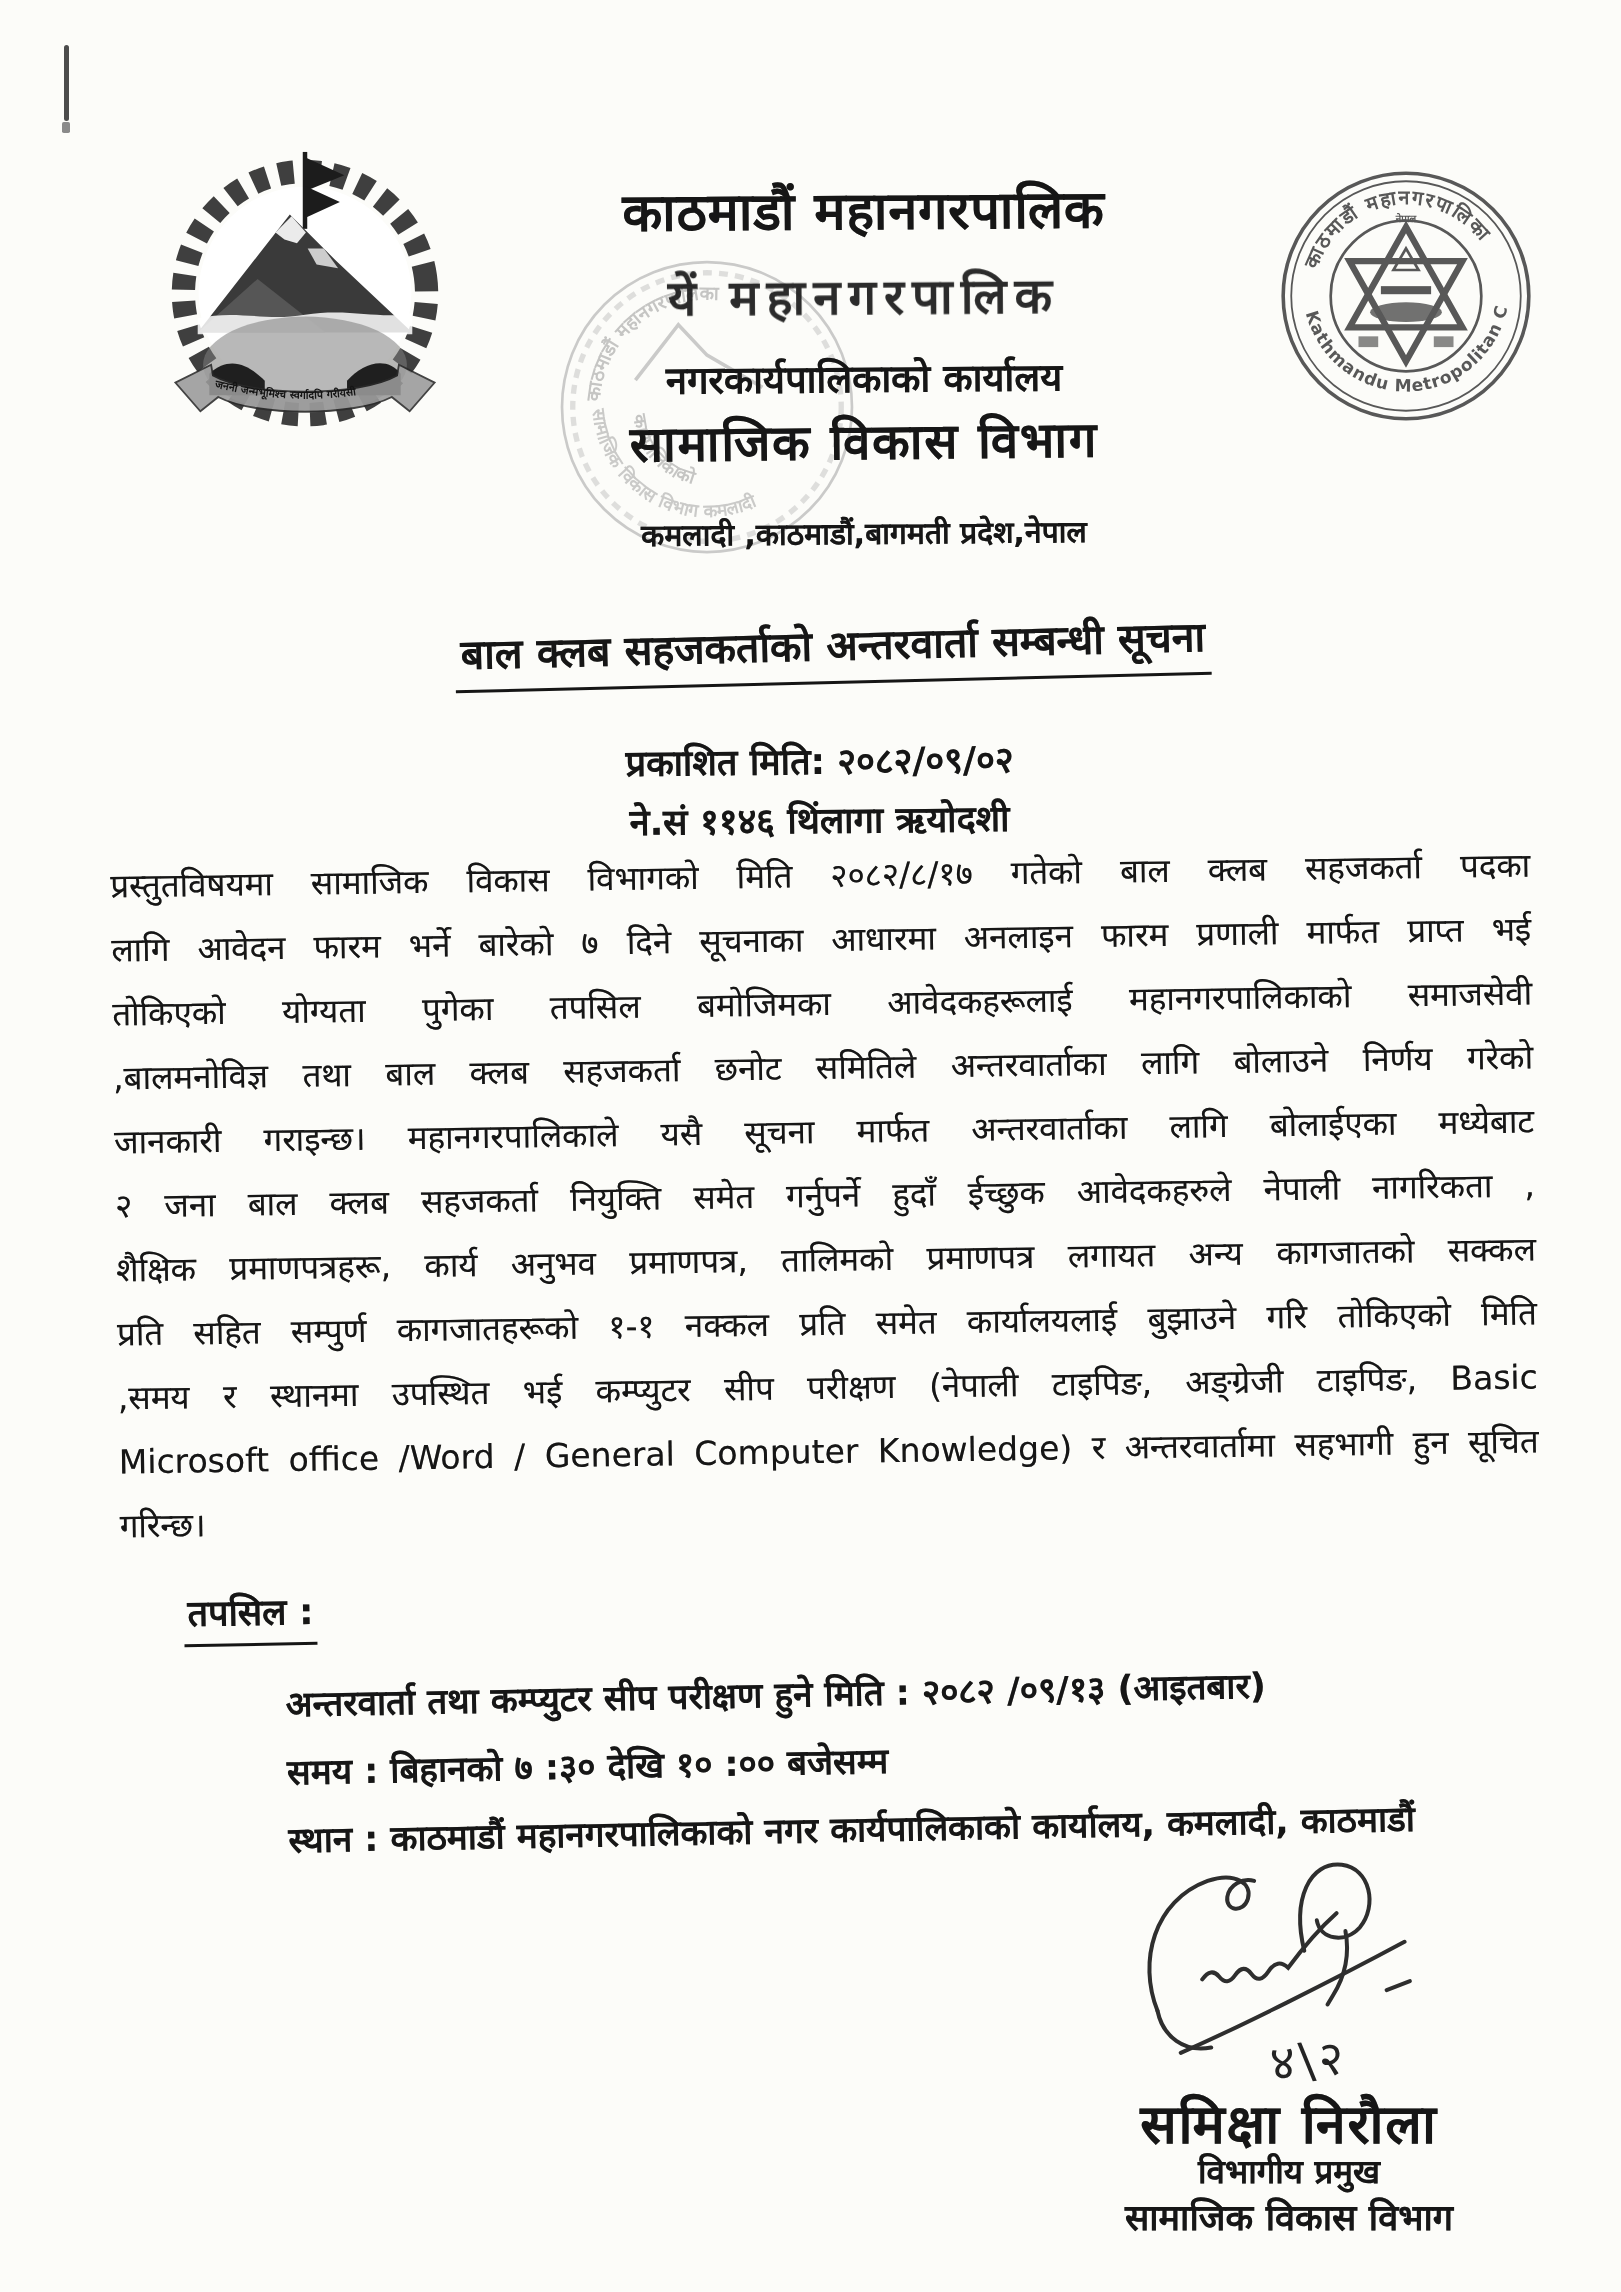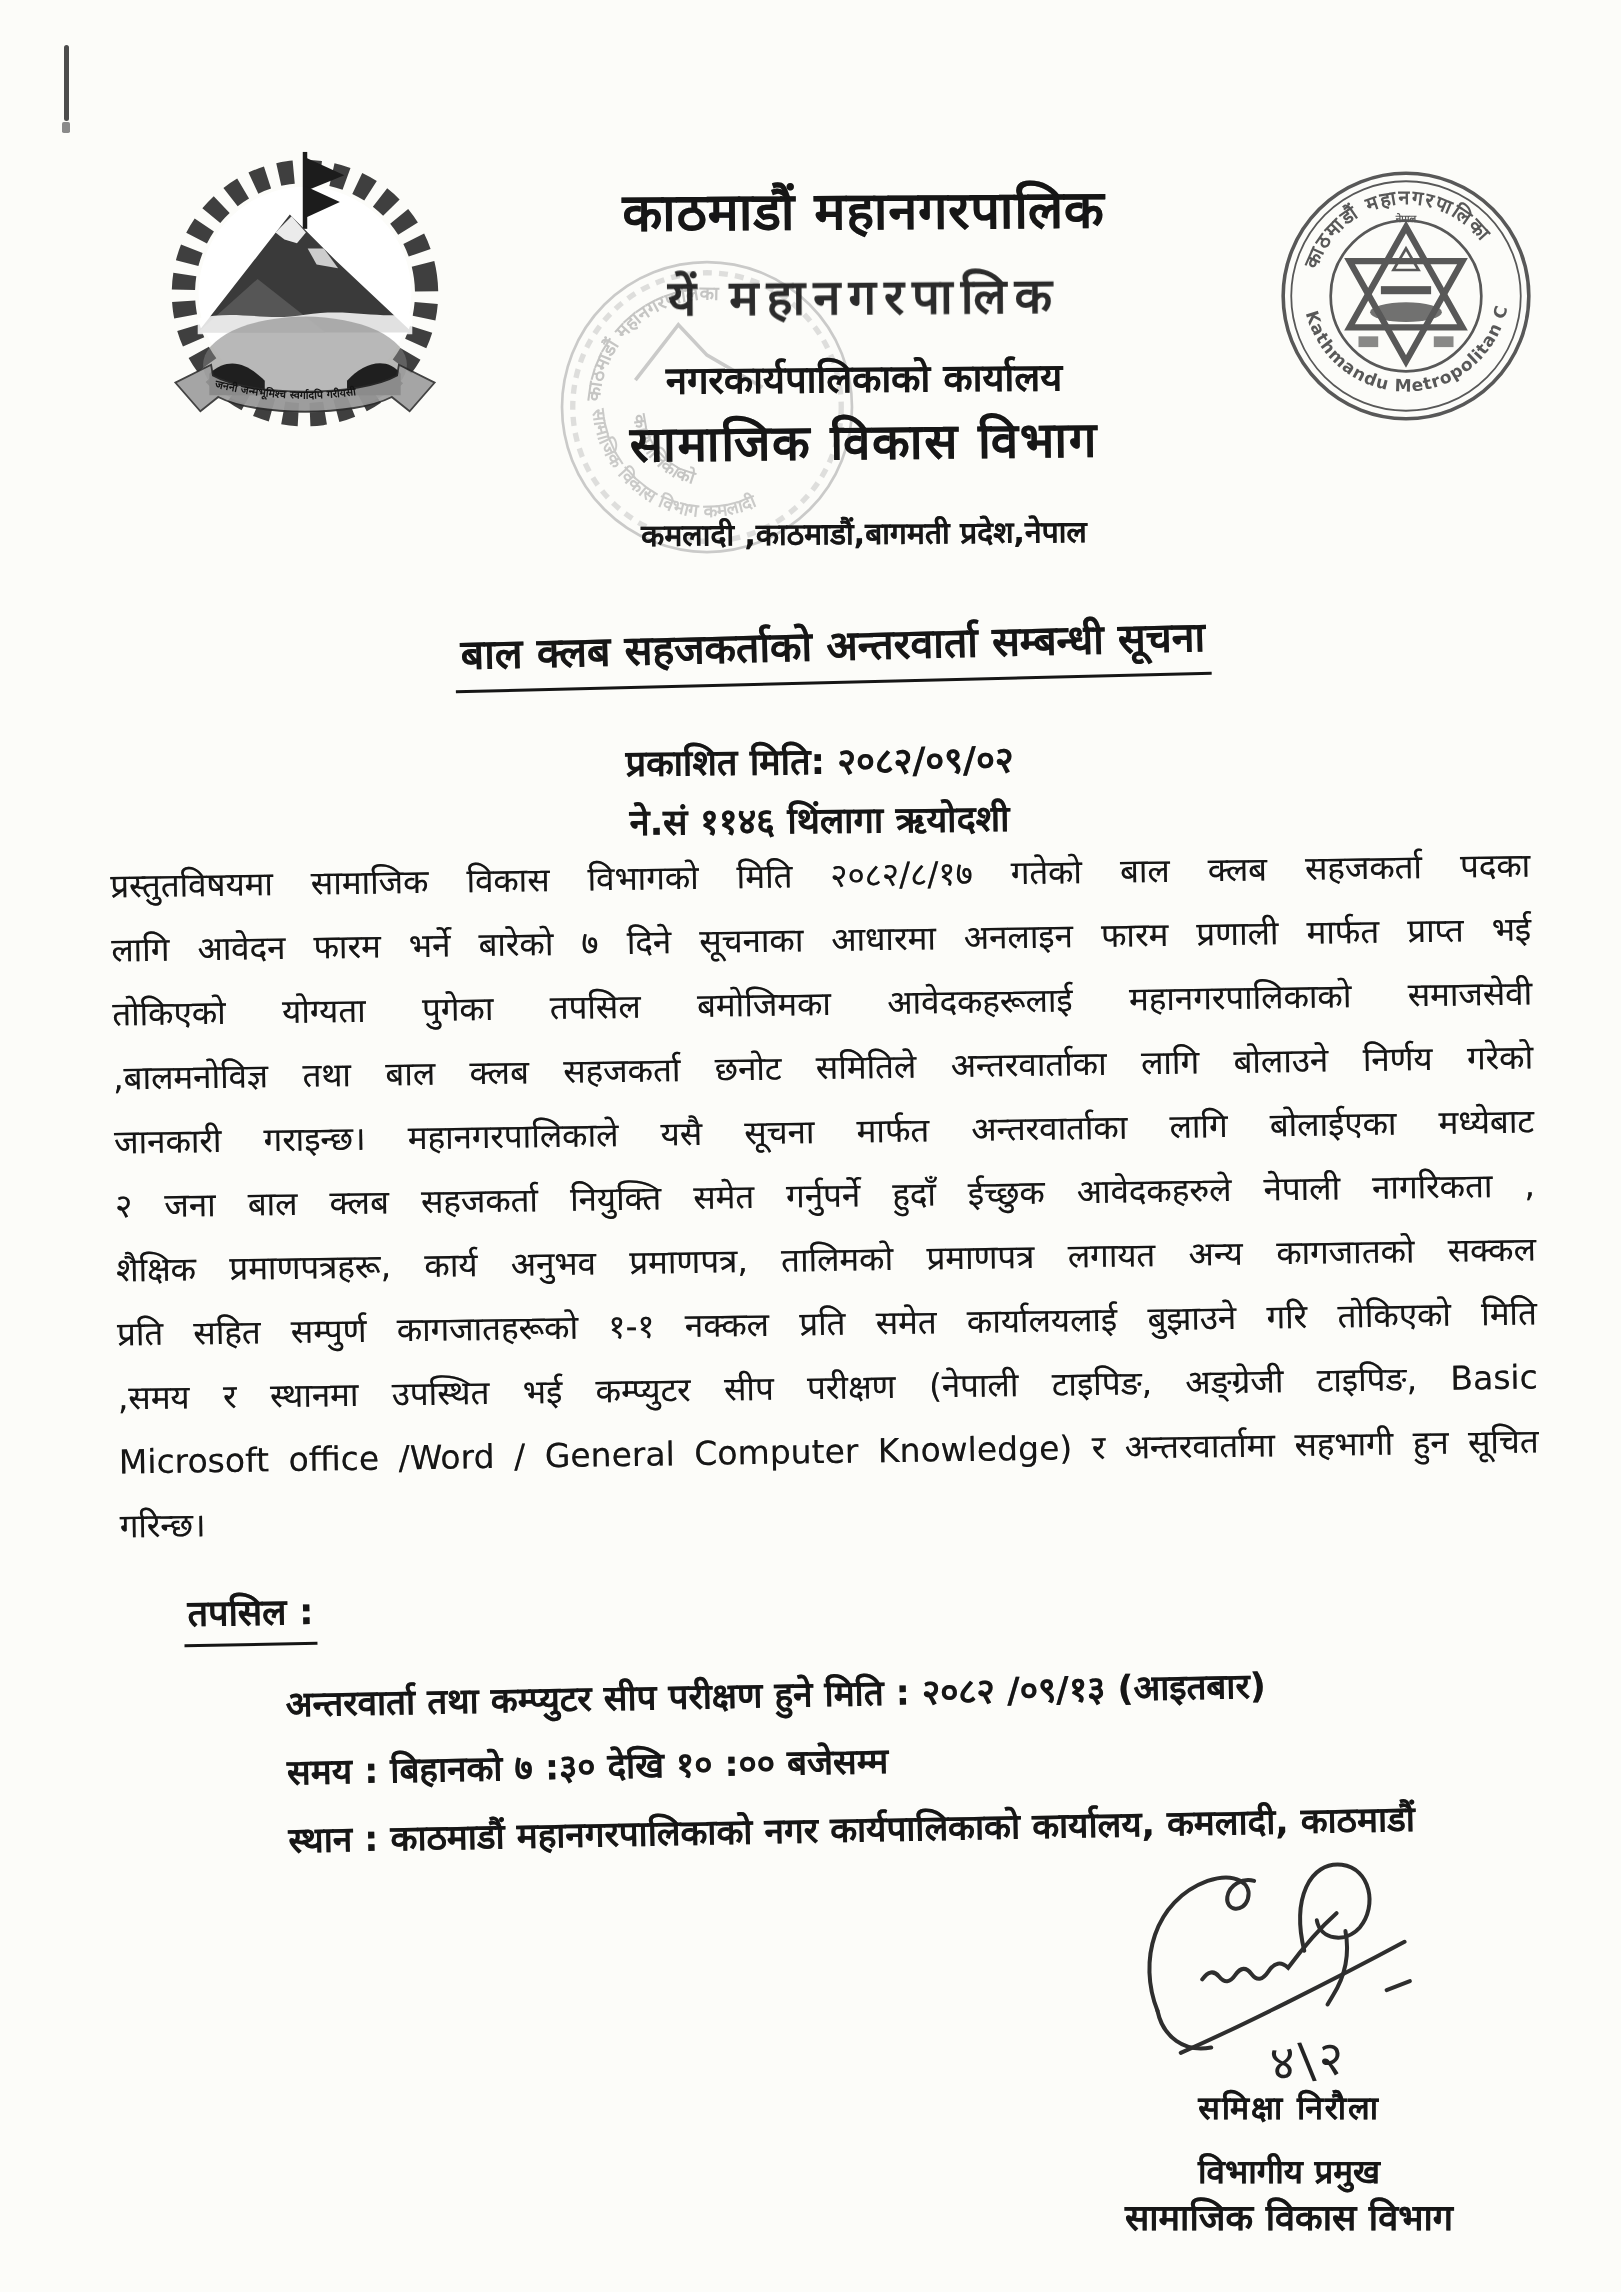--- a/index.html
+++ b/index.html
@@ -40,21 +40,21 @@
   .body-block .bl{text-align:justify;text-align-last:justify;white-space:normal;}
   .body-block .bl.last{text-align:left;text-align-last:left;}
 
   .tapsil-h{left:184px;top:1587px;font-size:36px;font-weight:bold;transform:rotate(-1deg);}
   .tapsil-h span{display:inline-block;border-bottom:3.6px solid #161616;padding:0 3.6px 7.2px;}
   .tapsil-items{left:287px;top:1659px;width:1191px;font-size:35px;font-weight:600;
     line-height:68px;transform:rotate(-1.1deg);}
 
   .sig-annotation{left:1270px;top:2026px;font-size:48px;font-weight:500;color:#242424;
     transform:rotate(-5deg);letter-spacing:3.6px;}
-  .sig-name{left:1025px;top:2085px;width:528px;font-size:32px;font-weight:bold;letter-spacing:1.8px;}
+  .sig-name{left:1025px;top:2085px;width:528px;font-size:54px;font-weight:bold;letter-spacing:1.8px;}
   .sig-title{left:1025px;top:2148px;width:528px;font-size:33px;font-weight:bold;}
   .sig-dept{left:1025px;top:2192px;width:528px;font-size:36px;font-weight:bold;}
 
   svg text{font-family:"DejaVu Sans",sans-serif;}
 </style>
 </head>
 <body>
 
 <div class="page">
 

